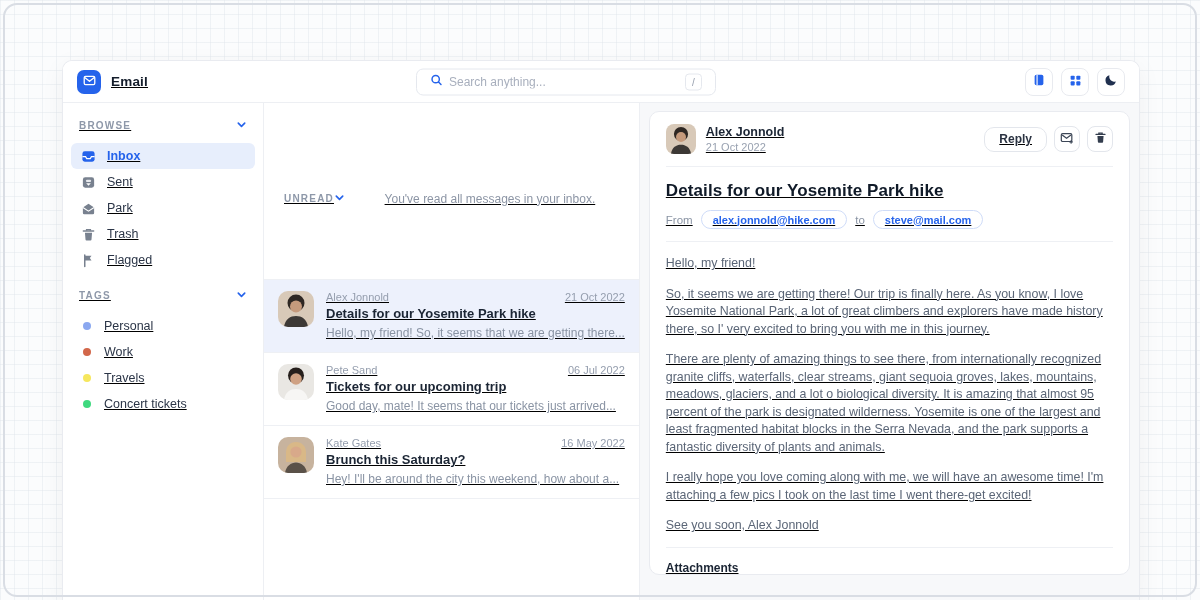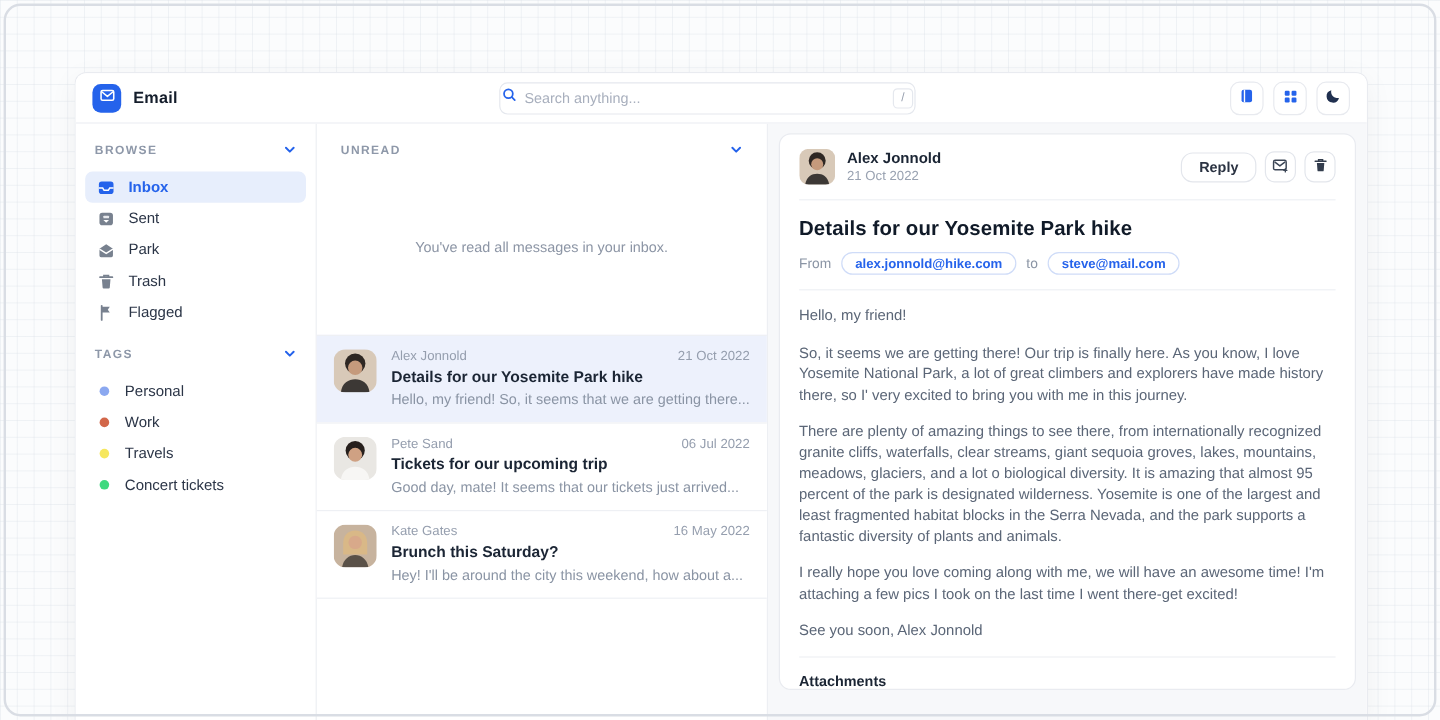--- a/index.html
+++ b/index.html
@@ -13,36 +13,36 @@
     background-size:14px 14px;
   }
   .frame {
     position:absolute; inset:3px; border:2px solid #d9dde4; border-radius:14px;
     pointer-events:none; z-index:50;
   }
   .app {
     position:absolute; left:62px; right:60px; top:60px; bottom:0;
     background:#fff; border:1px solid #e9ebf0; border-bottom:none;
     border-radius:10px 10px 0 0; box-shadow:0 6px 24px rgba(16,24,40,.05);
-    display:flex; flex-direction:column; overflow:hidden;
+    display:flex; flex-direction:column; overflow:hidden;text-decoration:underline;
   }
   
   .app-header {
     position:relative; flex:0 0 42px; display:flex; align-items:center;
     padding:0 14px; border-bottom:1px solid #edeff3; background:#fff; z-index:2;
   }
   .logo-box {
     width:24px; height:24px; border-radius:7px; background:#2563eb;
     display:flex; align-items:center; justify-content:center;
   }
   .app-title { margin-left:10px; font-size:13.5px; font-weight:700; color:#141d2b; letter-spacing:.2px; }
   .searchbar {
-    position:absolute; left:353px; width:347px; top:50%; transform:translateY(-50%);
+    position:absolute; left:353px; width:300px; top:50%; transform:translateY(-50%);
     height:27px; border:1px solid #e5e8ee; border-radius:7px; background:#fff;
-    display:flex; align-items:center; padding:0 1px; gap:6px;
+    display:flex; align-items:center; padding:0 13px; gap:6px;
   }
   .searchbar input {
     flex:1; border:none; outline:none; font-size:12px; color:#3c4656; background:transparent;
     font-family:"Liberation Sans", sans-serif;
   }
   .searchbar input::placeholder { color:#a8afbd; }
   .slash-badge {
     width:17px; height:17px; border:1px solid #e5e8ee; border-radius:4px;
     font-size:10px; color:#98a0af; display:flex; align-items:center; justify-content:center;
   }
@@ -67,21 +67,21 @@
   .nav-item .ic { display:flex; width:15px; justify-content:center; }
   .nav-item.active { background:#e7eefc; color:#2563eb; font-weight:600; }
   .tags-block { margin-top:15px; }
   .tag-item {
     height:26px; display:flex; align-items:center; gap:13px; padding:0 12px;
     font-size:12.5px; color:#2b3547; cursor:pointer;
   }
   .tag-dot { width:8px; height:8px; border-radius:50%; }
   
   .list-col { flex:0 0 342px; border-right:1px solid #edeff3; display:flex; flex-direction:column; }
-  .unread-block { height:176px; padding:15px 12px 0; display:flex; flex-direction:column;text-align:right; }
+  .unread-block { height:176px; padding:15px 12px 0; display:flex; flex-direction:row;text-align:right; }
   .empty-msg { flex:1; display:flex; align-items:center; justify-content:center; font-size:12px; color:#8c95a5; }
   .ee-head { padding:14px 12px 12px; }
   .mail-item {
     display:flex; gap:12px; padding:11px 14px 12px; border-top:1px solid #eef0f4; cursor:pointer; background:#fff;
   }
   .mail-item.selected { background:#edf1fc; }
   .mail-item:last-of-type { border-bottom:1px solid #eef0f4; }
   .avatar { width:36px; height:36px; border-radius:10px; overflow:hidden; flex:0 0 36px; }
   .avatar svg { display:block; }
   .mail-body { flex:1; min-width:0; }

